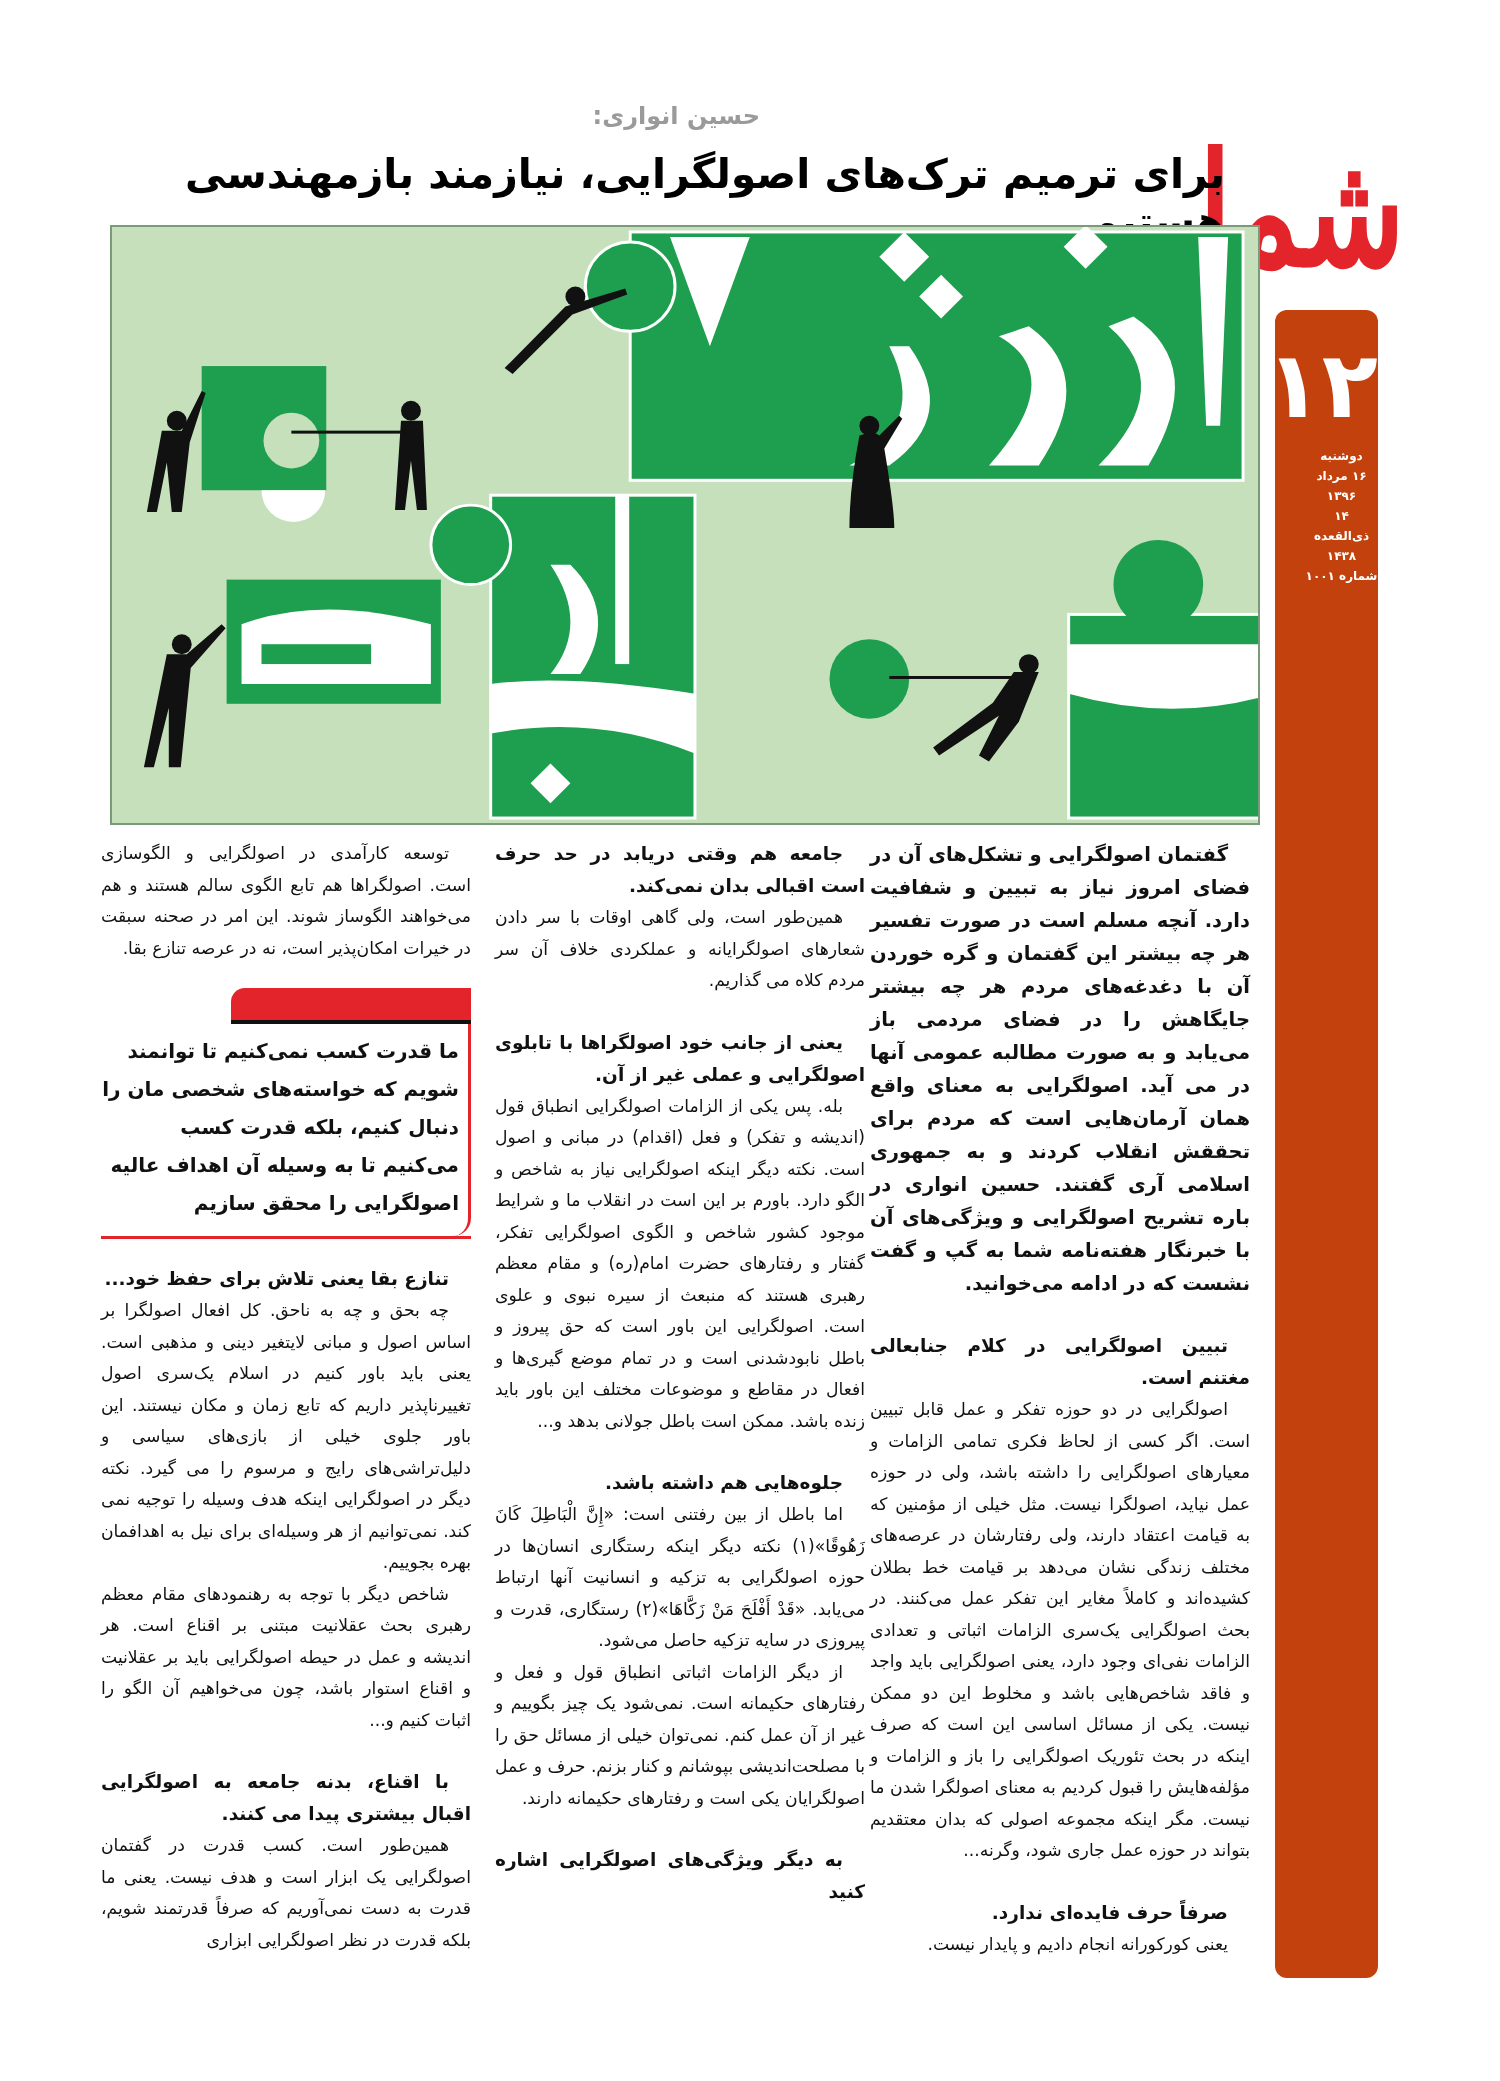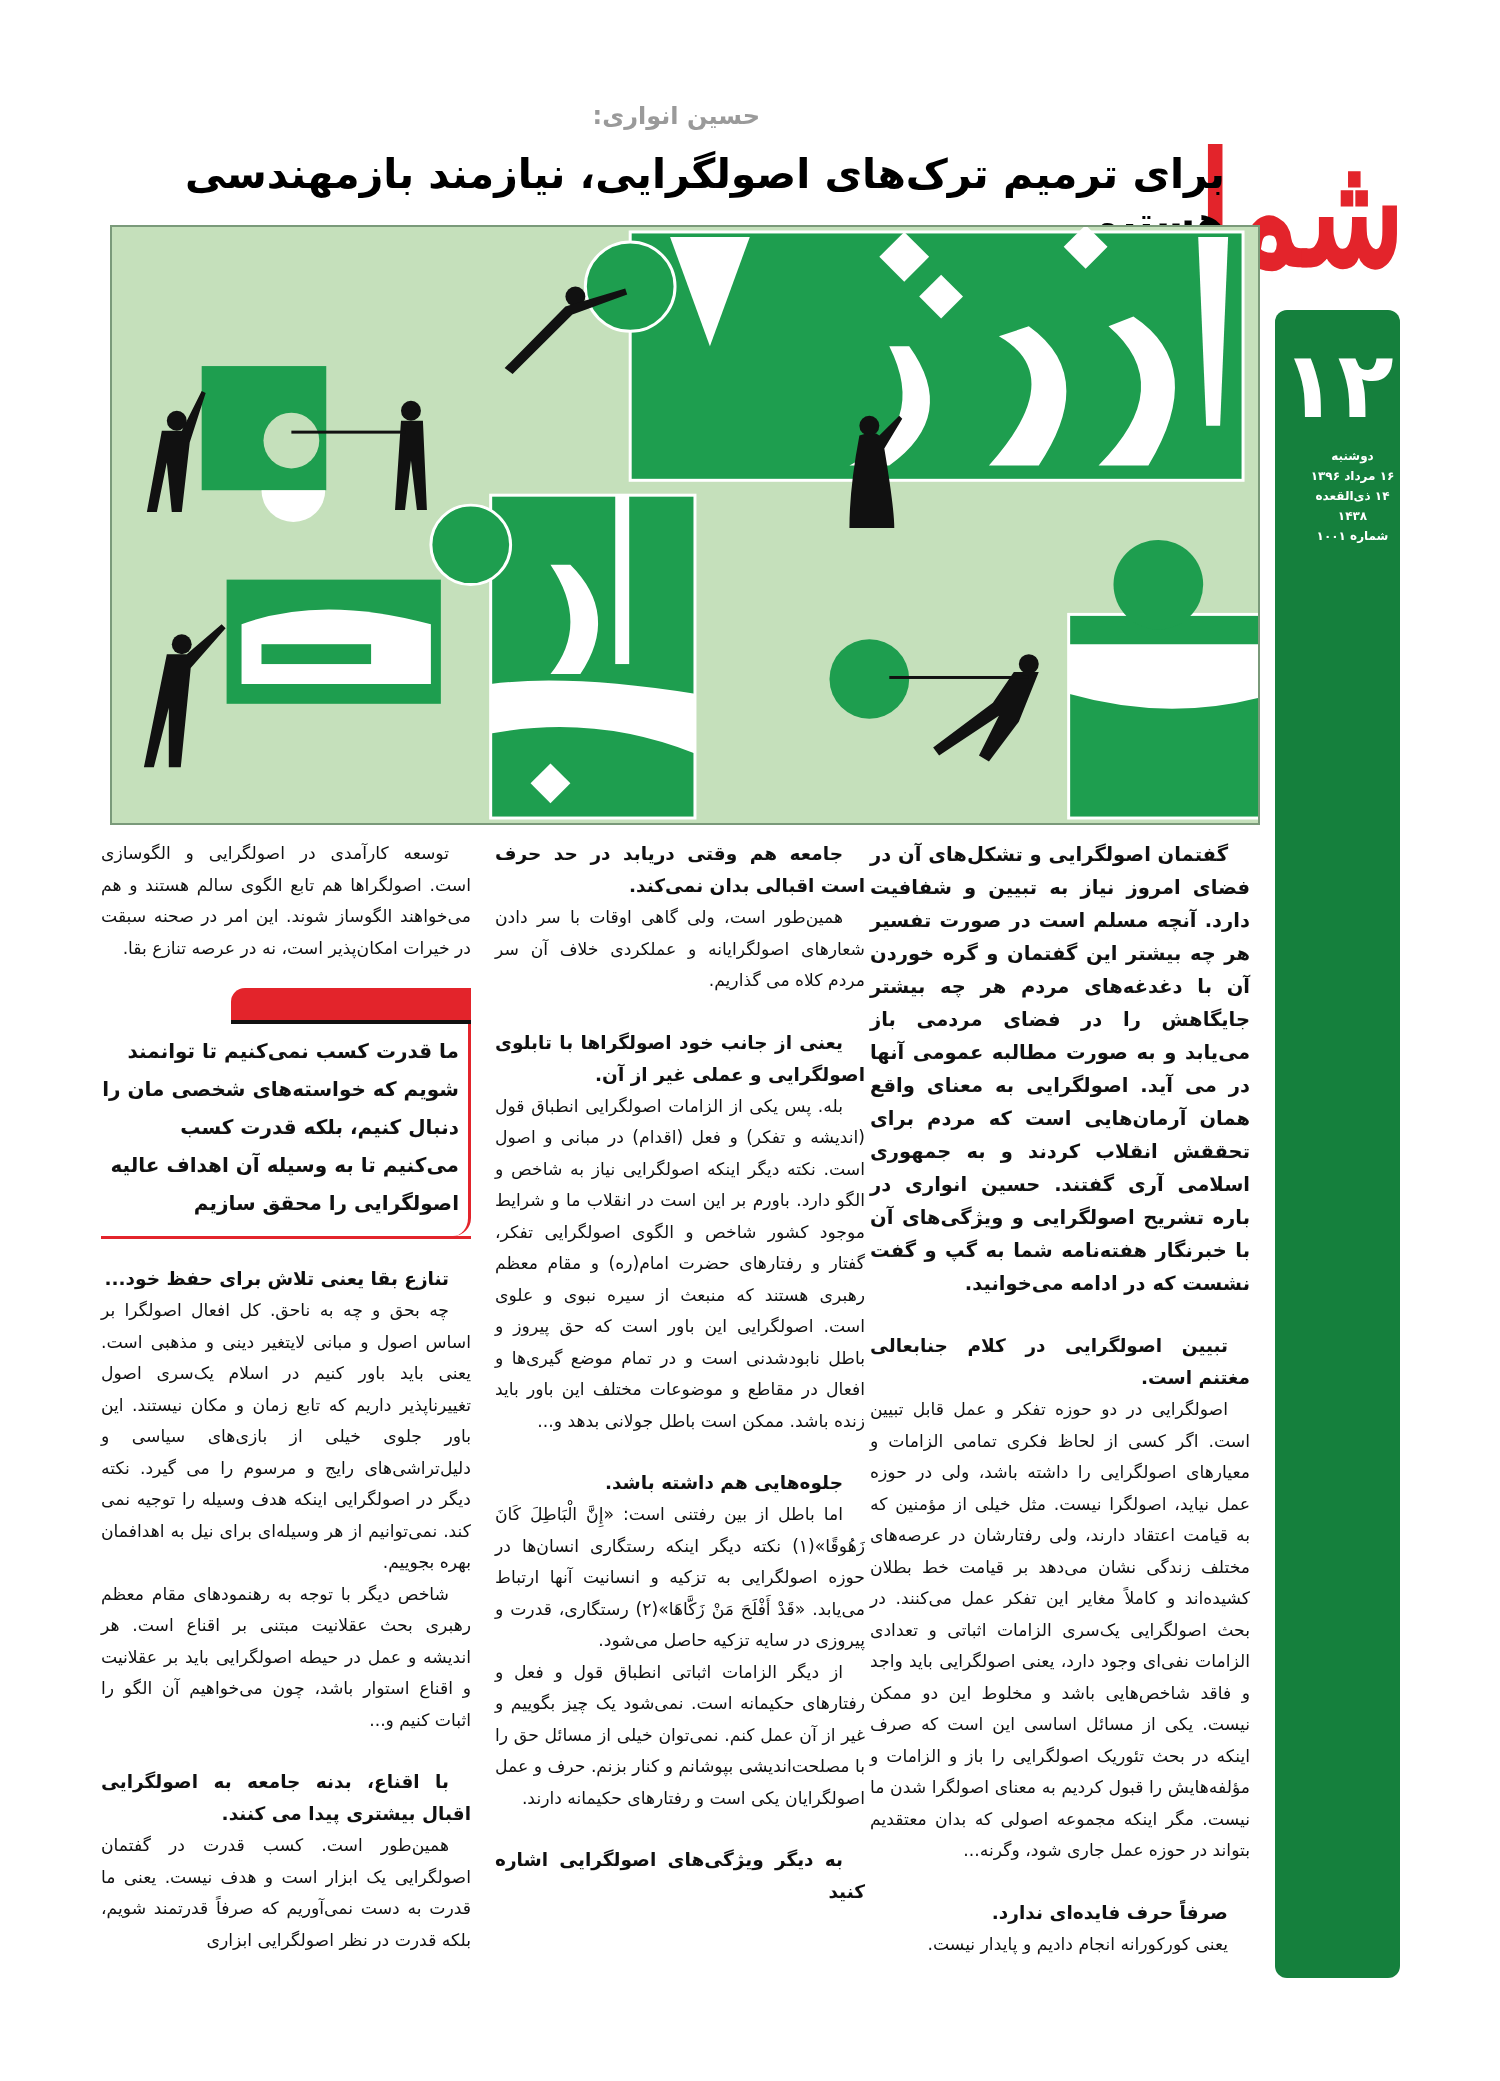--- a/index.html
+++ b/index.html
@@ -9,22 +9,22 @@
     }
     
     .logo {
       position: absolute; left: 1275px; top: 110px; width: 130px; height: 200px;
       color: #e3242b; font-family: "DejaVu Serif", serif; font-weight: bold;
       font-size: 120px; line-height: 200px; text-align: center;
       transform: scaleY(1.3); direction: rtl;
     }
     
     .side-banner {
-      position: absolute; left: 1275px; top: 310px; width: 125px; height: 1668px;
-      background: #15803d; border-radius: 12px; color: #fff; text-align: center;
+      position: absolute; left: 1275px; top: 310px; width: 103px; height: 1668px;
+      background: #c2410c; border-radius: 12px; color: #fff; text-align: center;
     }
     .side-banner .page-number {
       display: block; margin-top: 30px; font-size: 92px; font-weight: bold; line-height: 1;
       font-family: "DejaVu Sans", sans-serif; letter-spacing: 6px;
     }
     .side-banner .meta { display: block; font-size: 12px; font-weight: bold; line-height: 20px; padding-left: 30px; }
     .side-banner .meta.first { margin-top: 14px; }
 
     
     .kicker {

